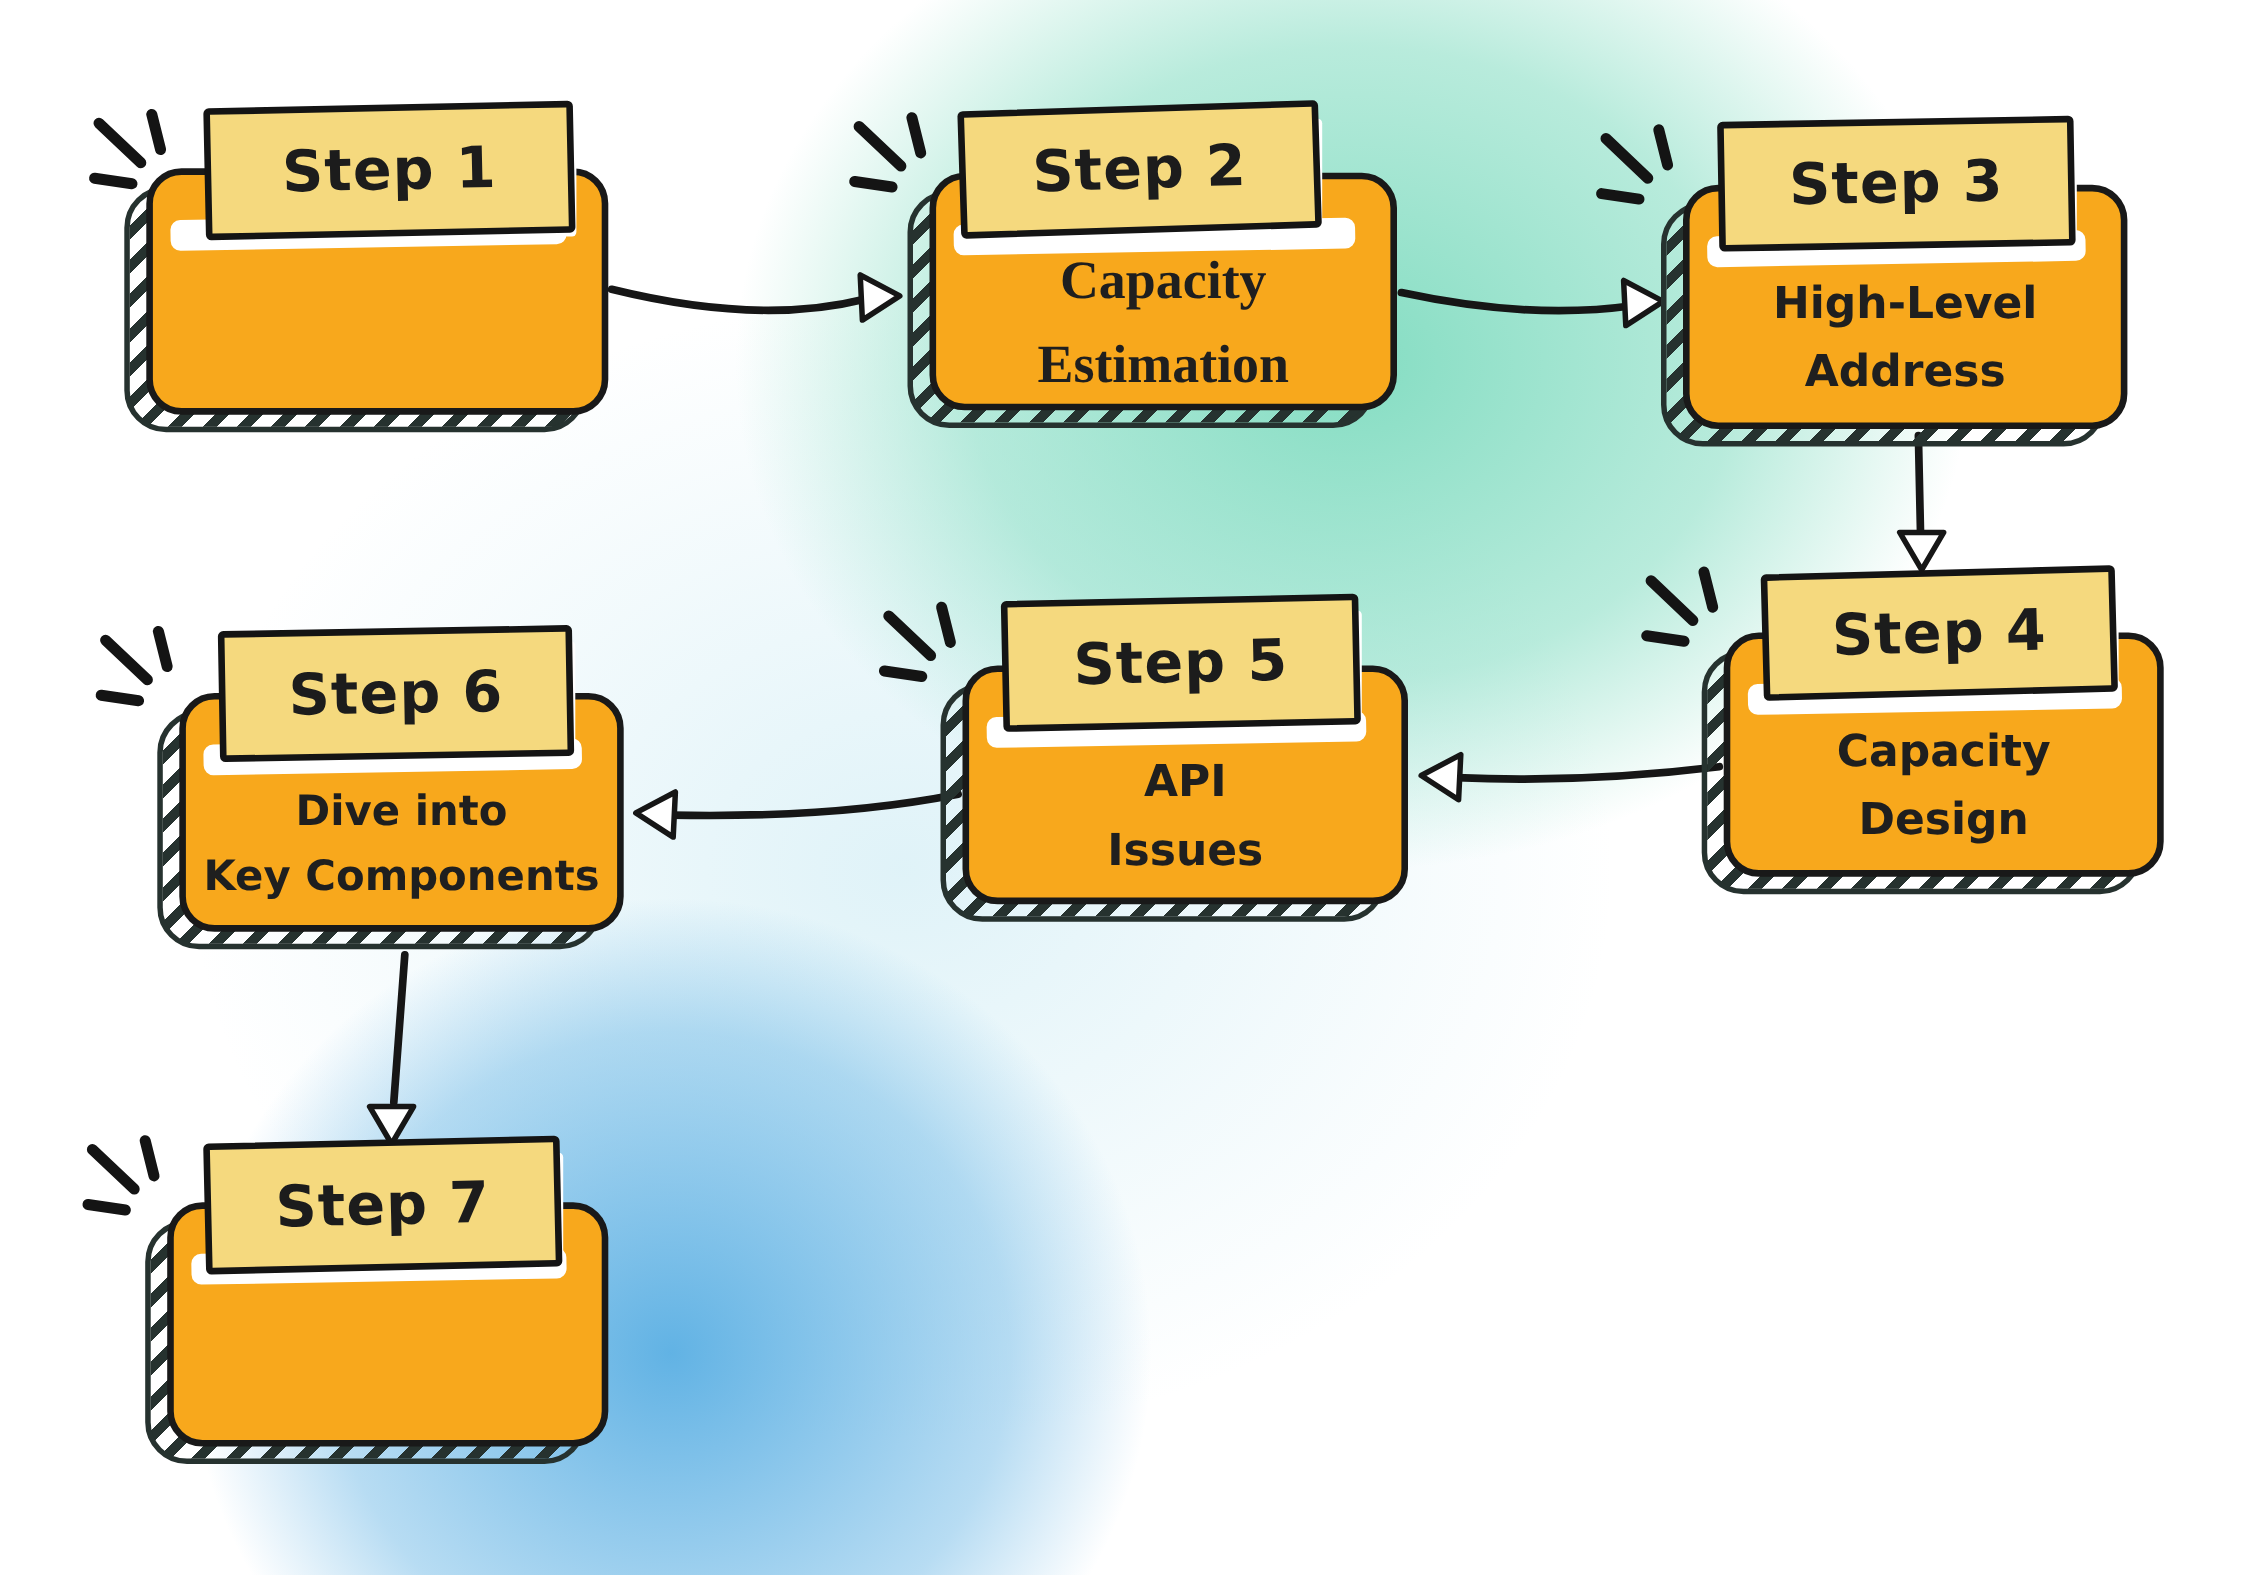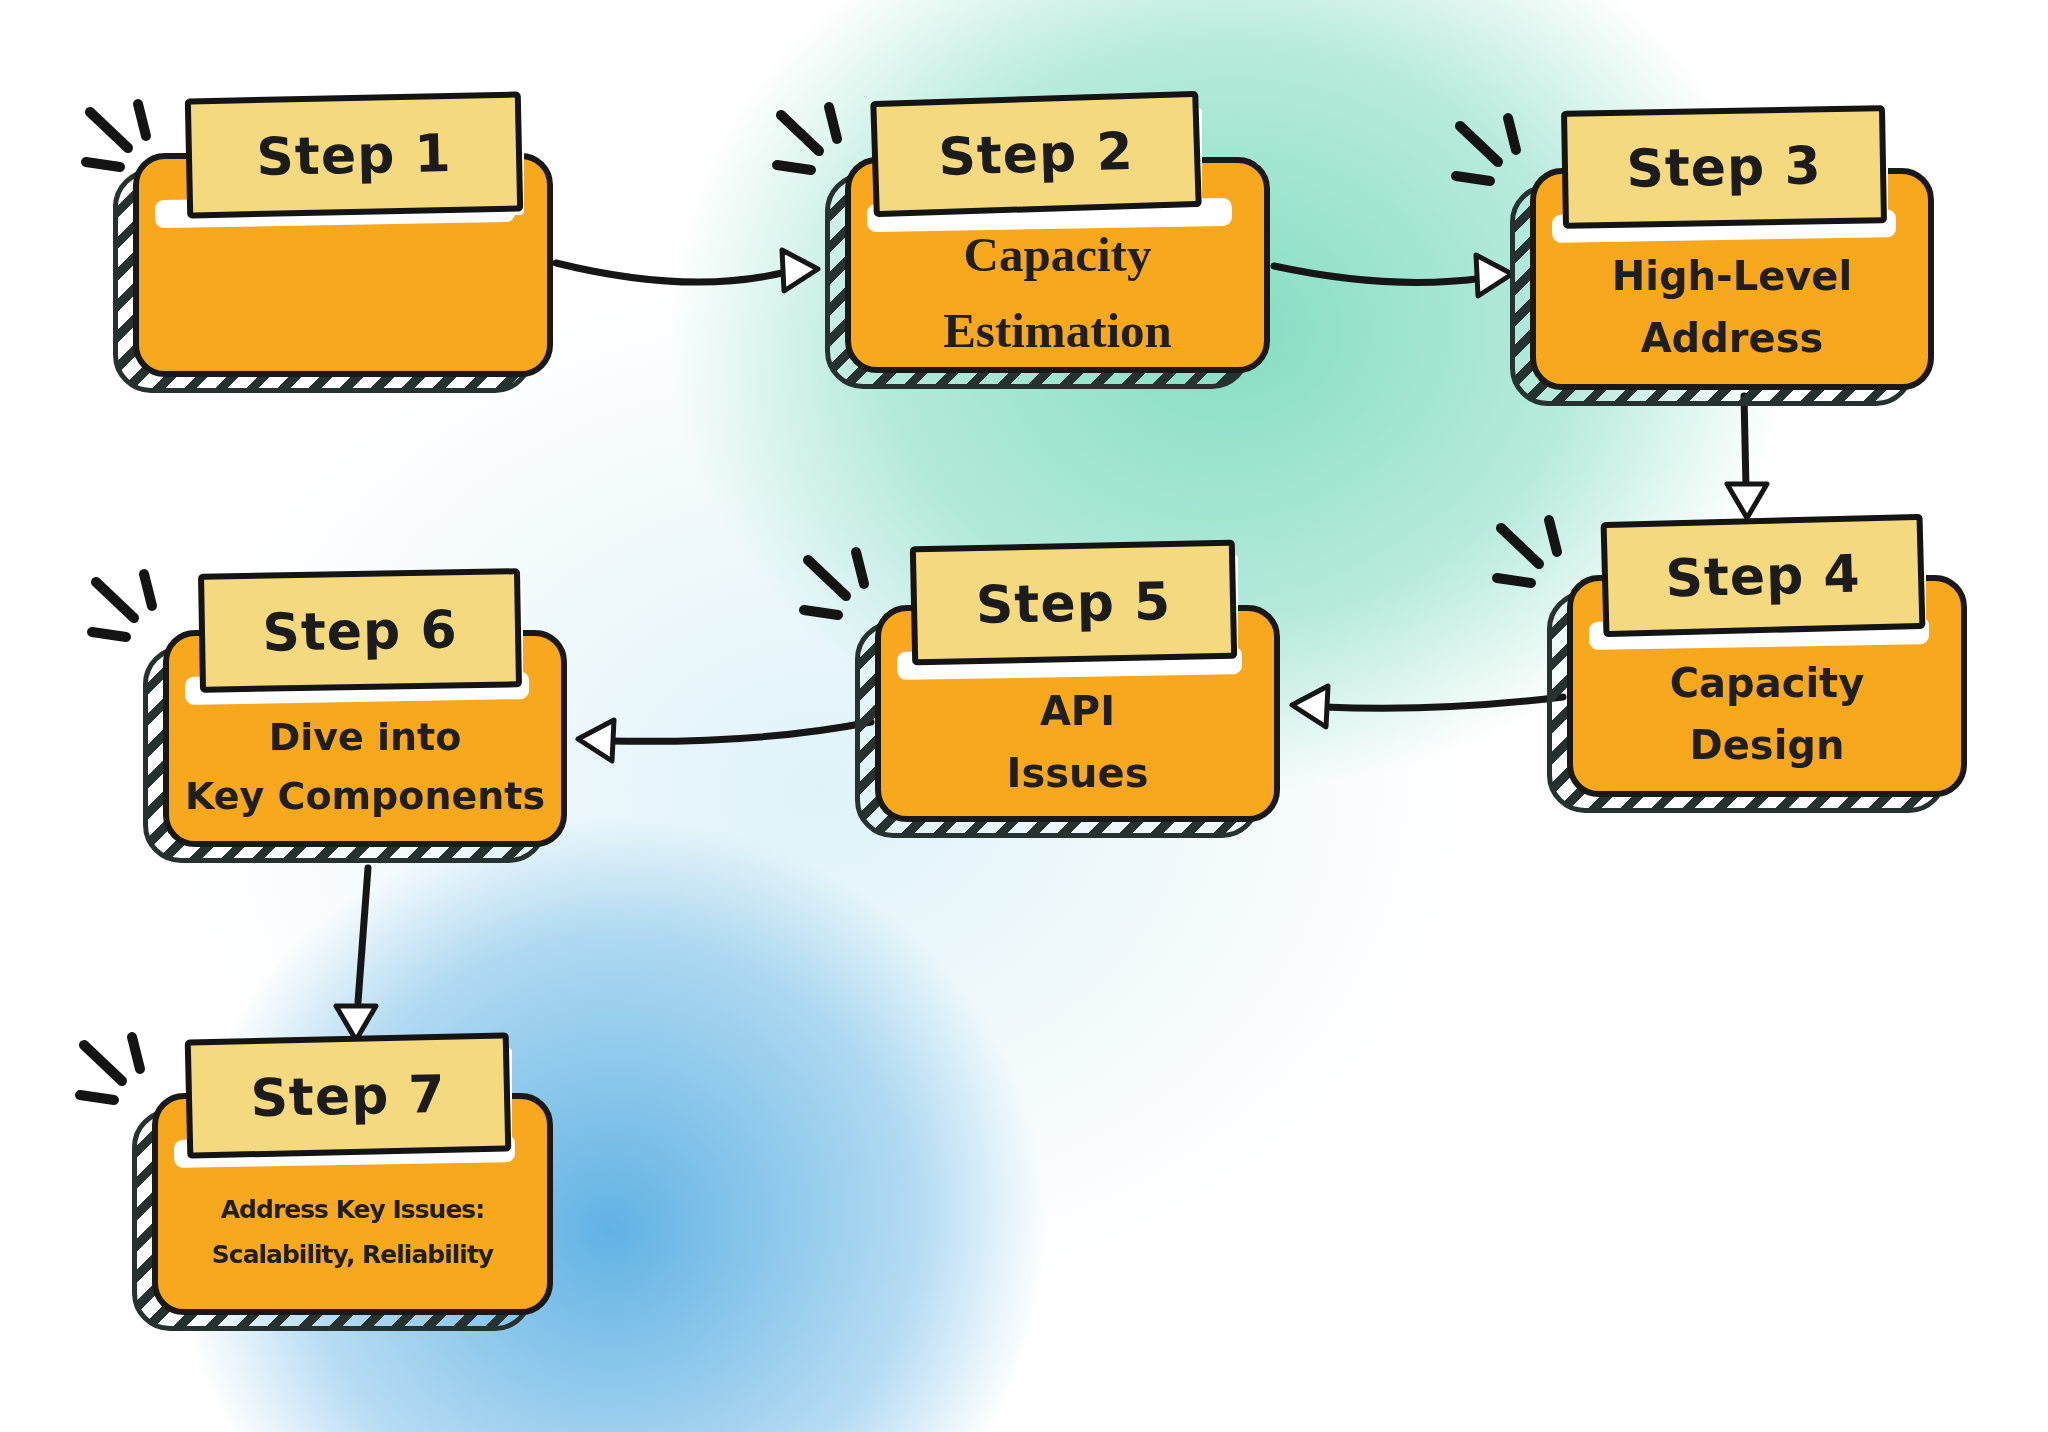--- a/index.html
+++ b/index.html
@@ -184,21 +184,19 @@
     <div class="hdr-backing" style="left:50px;top:-47px;width:310px;height:107px"></div>
     <div class="hdr" style="left:36px;top:-59px;width:310px;height:107px;transform:rotate(-1deg)">
       <span>Step 6</span>
     </div>
   </div>
 
   <div class="step small" style="left:152px;top:1093px;width:401px;height:222px">
     <div class="shadow"></div>
     <div class="box"></div>
     <div class="band"></div>
-    <div class="body-text">Address Key Issues:
-Scalability, Reliability</div>
     <div class="hdr-backing" style="left:48px;top:-45px;width:312px;height:107px"></div>
     <div class="hdr" style="left:34px;top:-57px;width:312px;height:107px;transform:rotate(-1.3deg)">
       <span>Step 7</span>
     </div>
   </div>
 
 </div>
 
 </body></html>

